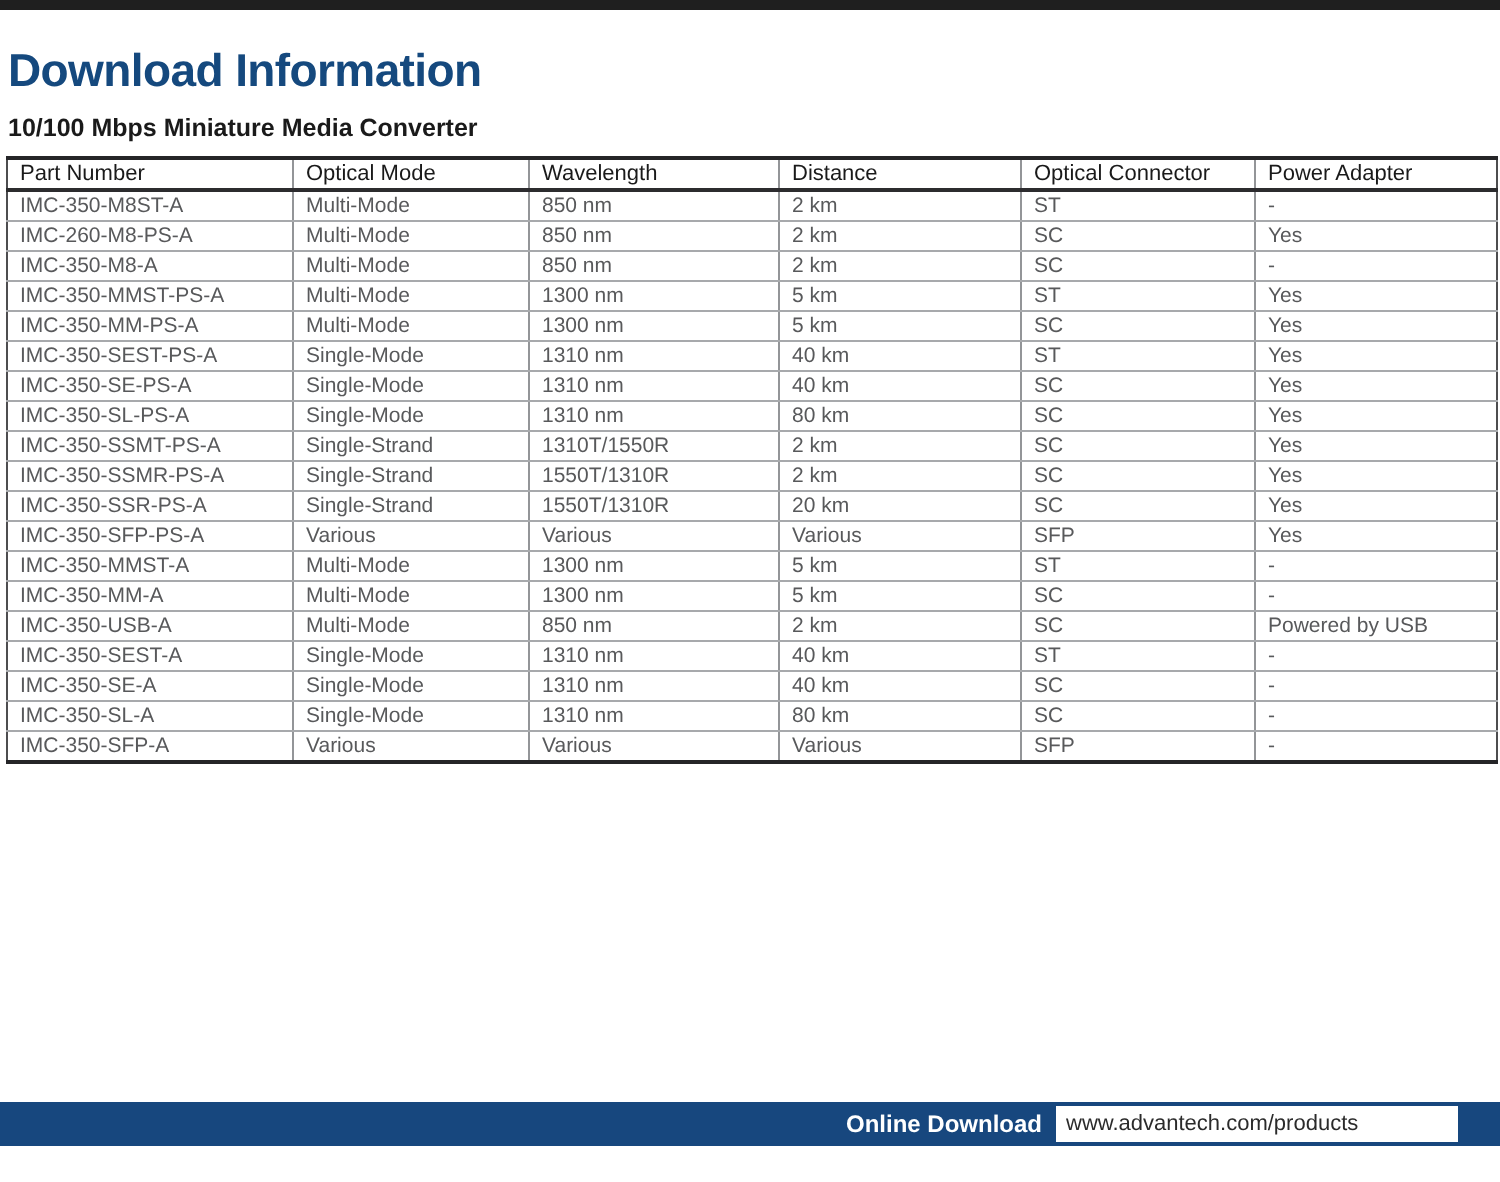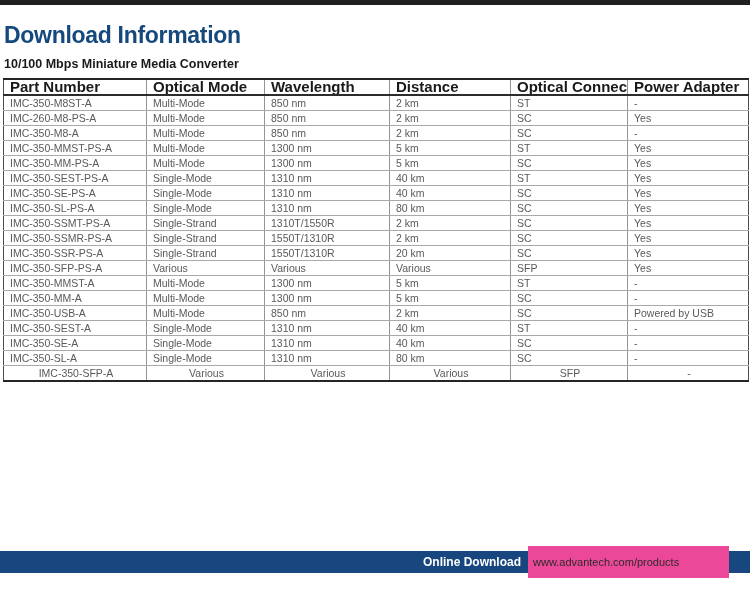--- a/index.html
+++ b/index.html
@@ -40,22 +40,22 @@
     margin:7px 0 0 3px;
     width:745px;
     border-collapse:collapse;
     table-layout:fixed;
     border:1px solid #4d4d4f;
     border-top:2px solid #252527;
     border-bottom:2px solid #252527;
   }
   table.order-table th{
     text-align:left;
-    font-size:15px;
-    font-weight:700;
+    font-size:11px;
+    font-weight:400;
     color:#1a1a1a;
     height:15px;
     line-height:14px;
     padding:0 4px 0 6px;
     border-right:1px solid #939598;
     border-bottom:2px solid #2c2c2e;
     white-space:nowrap;
     overflow:hidden;
   }
   table.order-table td{
@@ -64,39 +64,39 @@
     height:14px;
     line-height:14px;
     padding:0 4px 0 6px;
     border-right:1px solid #939598;
     border-bottom:1px solid #a7a9ac;
     white-space:nowrap;
     overflow:hidden;
   }
   table.order-table th:last-child,
   table.order-table td:last-child{border-right:none;}
-  table.order-table tbody tr:last-child td{border-bottom:none;text-align:center;}
+  table.order-table tbody tr:last-child td{border-bottom:none;}
   .footer-bar{
     position:absolute;left:0;top:551px;
     width:750px;height:22px;
     background:var(--footer-blue);
     display:flex;
     align-items:center;
     justify-content:flex-end;
   }
   .dl-label{
     color:#ffffff;
     font-weight:700;
     font-size:12px;
     margin-right:7px;
     white-space:nowrap;
   }
   .url-box{
-    width:201px;height:32px;
-    background:#ec4899;
+    width:201px;height:18px;
+    background:#ffffff;
     margin-right:21px;
     display:flex;
     align-items:center;
     padding-left:5px;
   }
   .url-text{
     font-size:11px;
     color:#2b2b2b;
     white-space:nowrap;
   }

